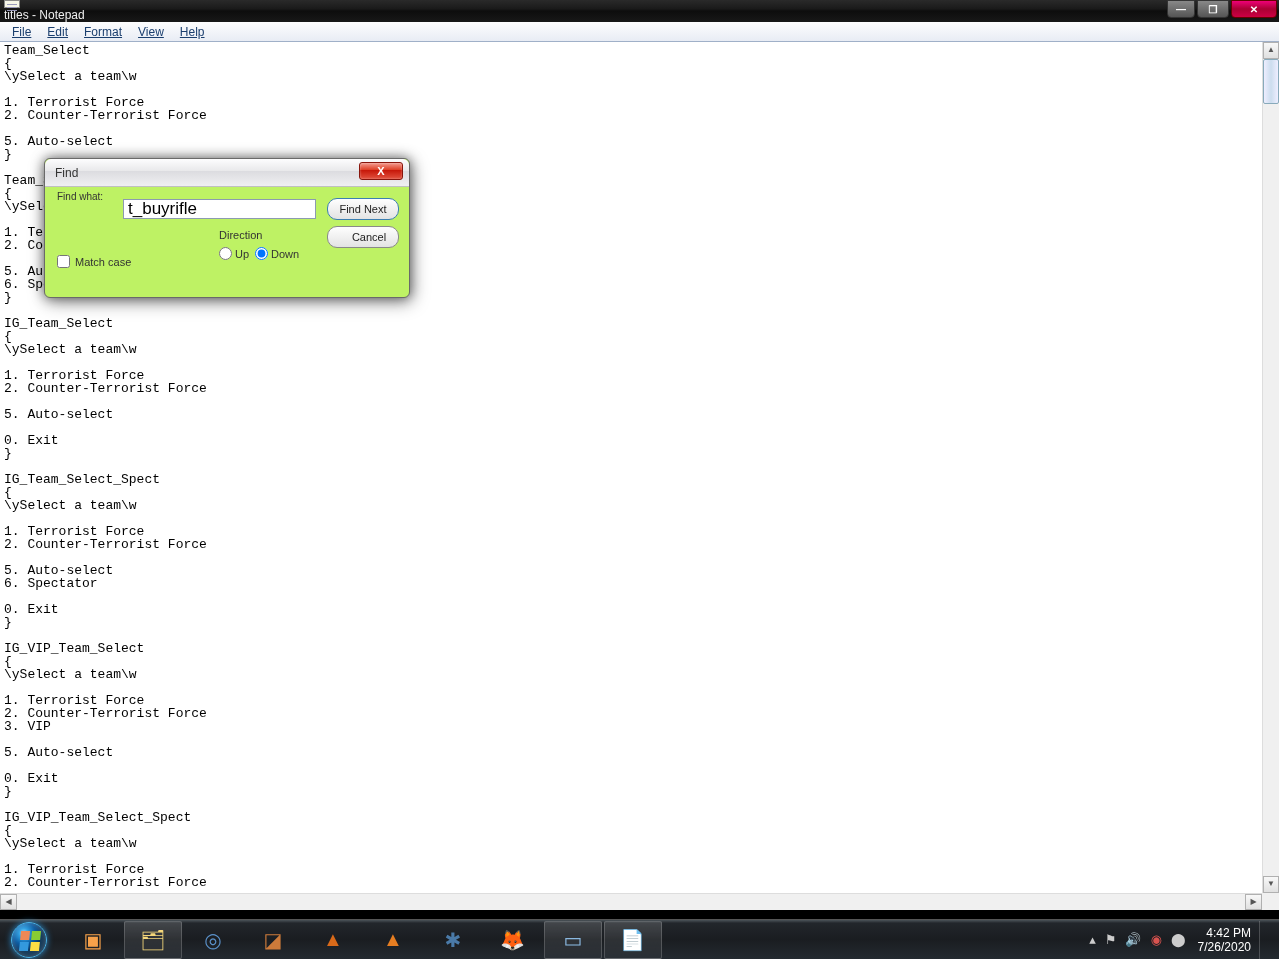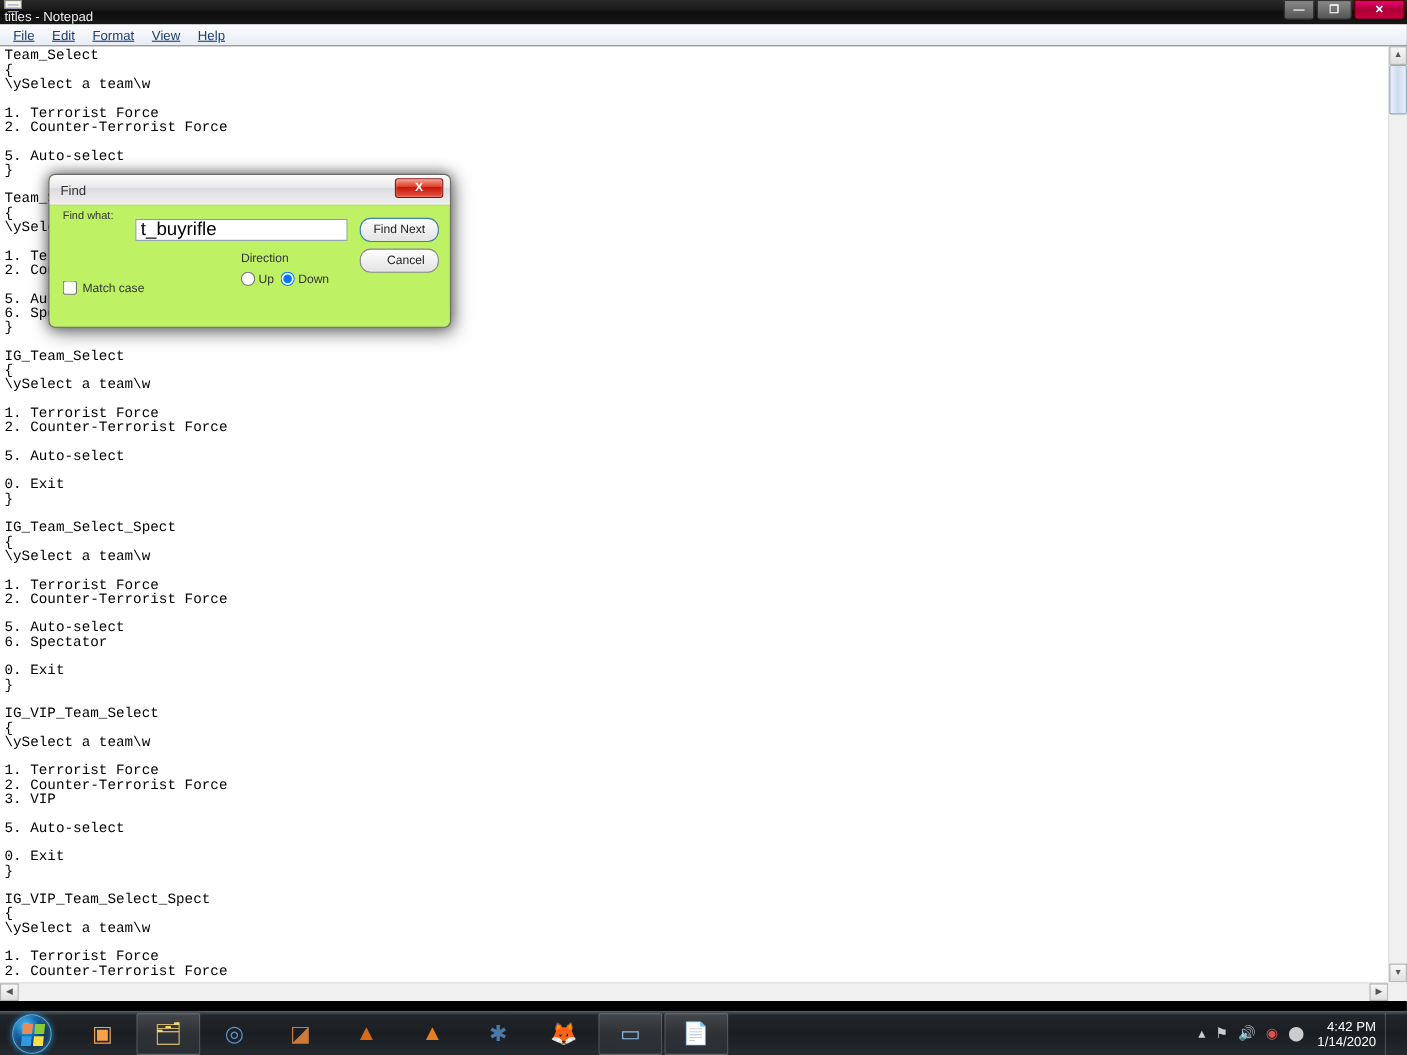--- a/index.html
+++ b/index.html
@@ -476,17 +476,17 @@
   <div class="systray">
     <div class="systray-icons">
       <span style="color:#ccc">▴</span>
       <span style="color:#ccc">⚑</span>
       <span style="color:#ccc">🔊</span>
       <span style="color:#d9534f">◉</span>
       <span style="color:#ccc">⬤</span>
     </div>
     <div class="clock">
       <div>4:42 PM</div>
-      <div>1/14/2020</div>
+      <div>7/26/2020</div>
     </div>
     <div class="show-desktop"></div>
   </div>
 </div>
 
 </body></html>

